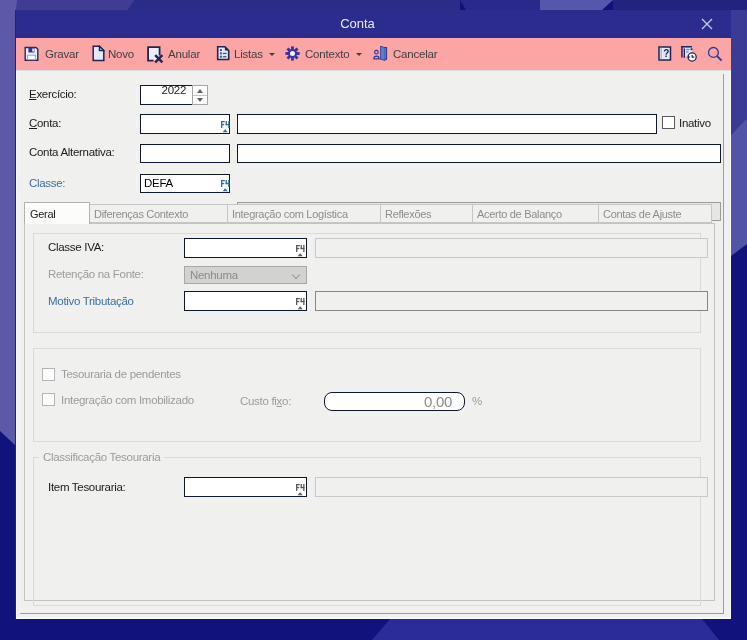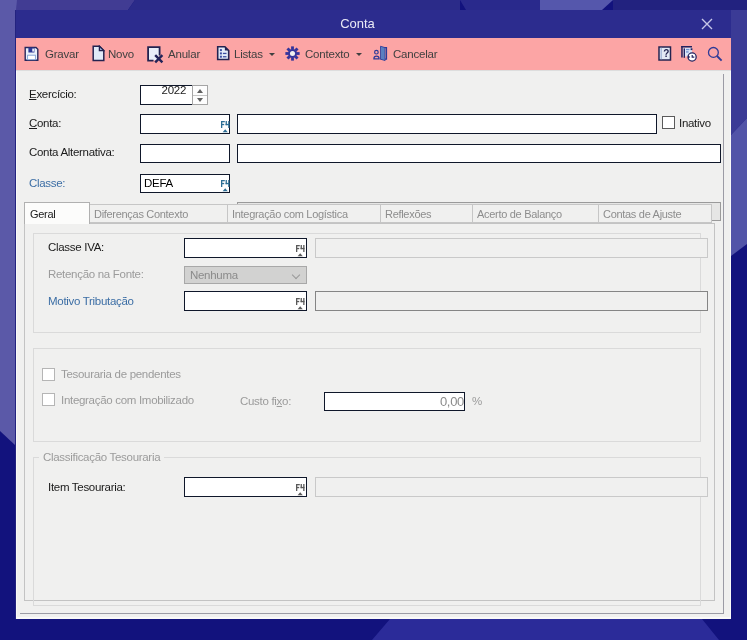--- a/index.html
+++ b/index.html
@@ -241,21 +241,21 @@
         </g>
       </svg>
     <div class="abs" style="left:299px;top:281px;width:393px;height:20px;background:#f0f0ef;border:1px solid #858585;box-sizing:border-box;"></div>
 
     <div class="grp" style="left:17px;top:338px;width:668px;height:94px;"></div>
     <div class="cb" style="left:26px;top:358px;border:1px solid #b5b5b5;"></div>
     <div class="lbl graylbl" style="left:45px;top:358px;">Tesouraria de pendentes</div>
     <div class="cb" style="left:26px;top:383px;border:1px solid #b5b5b5;"></div>
     <div class="lbl graylbl" style="left:45px;top:384px;">Integração com Imobilizado</div>
     <div class="lbl graylbl" style="left:224px;top:385px;">Custo fi<u>x</u>o:</div>
-    <div class="fld" style="left:308px;top:382px;width:141px;height:19px;font-size:13px;letter-spacing:-0.3px;line-height:17px;color:#8b8b8b;text-align:right;padding-right:0;">0,00</div>
+    <div class="fld" style="left:308px;top:382px;width:141px;height:19px;font-size:15px;letter-spacing:-0.3px;line-height:17px;color:#8b8b8b;text-align:right;padding-right:12px;border-radius:8px;">0,00</div>
     <div class="lbl graylbl" style="left:456px;top:385px;">%</div>
 
     <div class="grp" style="left:17px;top:447px;width:668px;height:149px;"></div>
     <div class="lbl graylbl" style="left:23px;top:441px;background:#f0f0ef;padding:0 4px;">Classificação Tesouraria</div>
     <div class="lbl" style="left:32px;top:471px;">Item Tesouraria:</div>
     <div class="fld" style="left:168px;top:467px;width:123px;height:20px;"></div>
     <svg class="abs" style="left:279.5px;top:474px" width="9" height="12" viewBox="0 0 9 12">
         <g fill="#5a5a5a">
           <rect x="0" y="0" width="1.3" height="7"></rect>
           <rect x="0" y="0" width="3.8" height="1.3"></rect>

